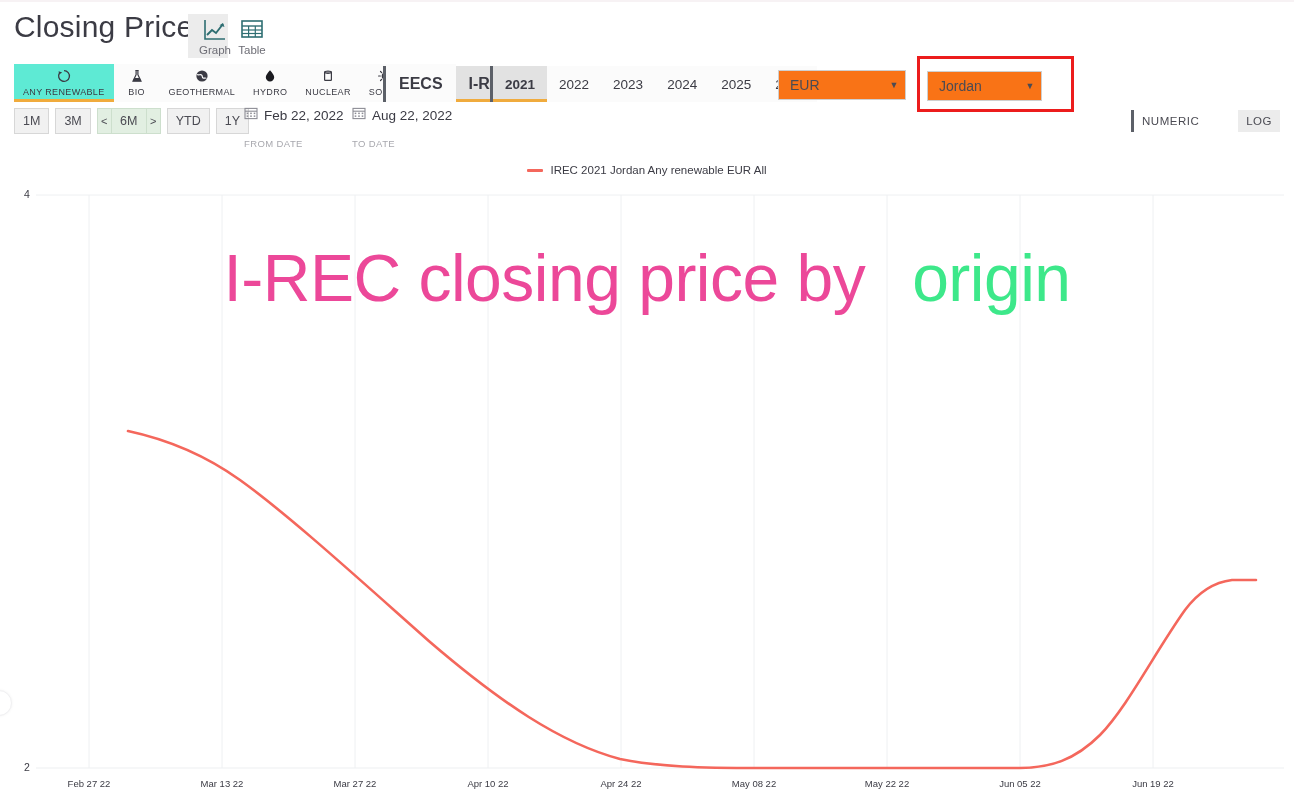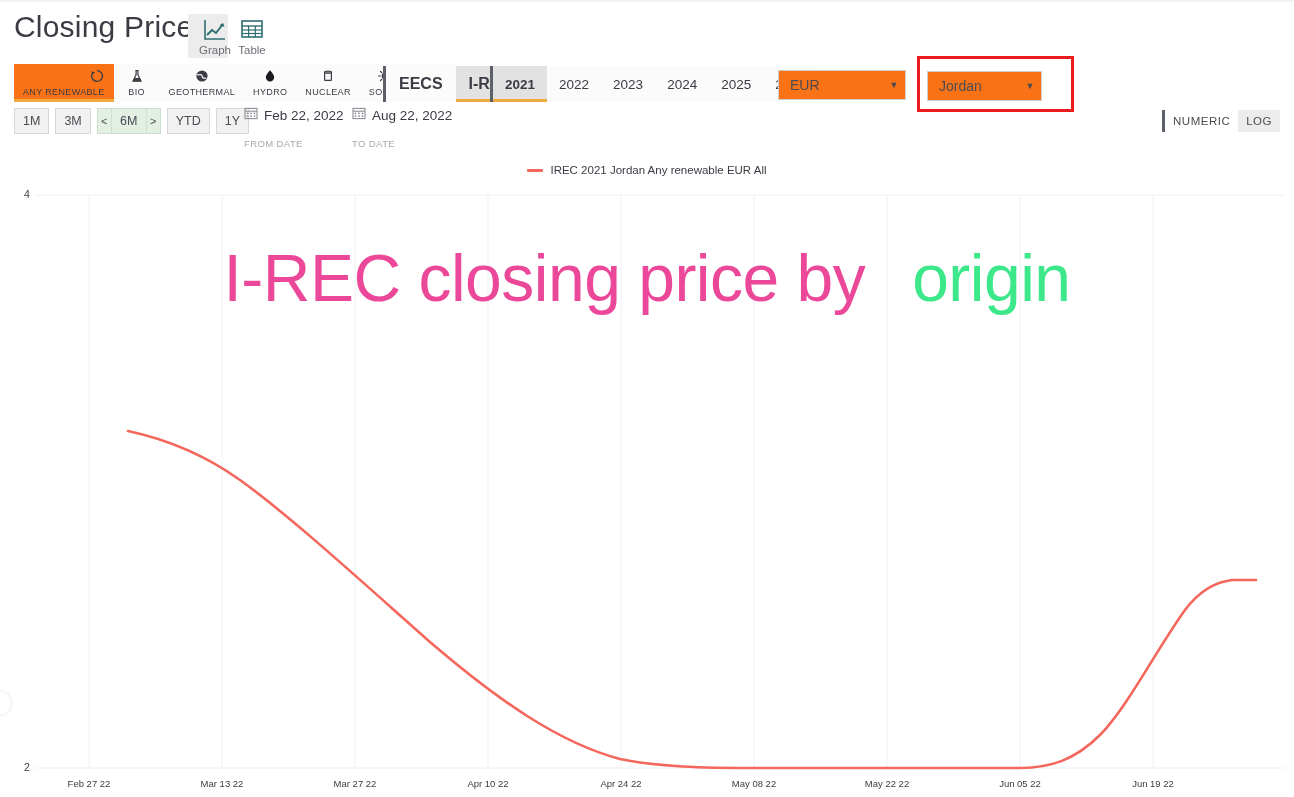--- a/index.html
+++ b/index.html
@@ -39,21 +39,21 @@
   
   .tech-bar {
     position: absolute; left: 14px; top: 64px; height: 38px;
     display: flex; align-items: stretch; background: #fbfbfb;
   }
   .tech-item {
     display: flex; flex-direction: column; align-items: center;
     justify-content: flex-start; padding: 4px 9px 0;
     cursor: pointer; position: relative; min-width: 46px;
   }
-  .tech-item.active { background: #f97316; align-items: flex-end; }
+  .tech-item.active { background: #5eead4; }
   .tech-item.active::after {
     content: ""; position: absolute; left: 0; right: 0; bottom: 0;
     height: 3px; background: #f0ab3d;
   }
   .tech-ico { height: 16px; display: flex; align-items: center; justify-content: center; }
   .tech-txt {
     font-size: 9px; color: #3b3b44; letter-spacing: 0.35px;
     margin-top: 3px; white-space: nowrap;
   }
 
@@ -139,21 +139,21 @@
   }
   #from-date { left: 244px; top: 106px; }
   #to-date   { left: 352px; top: 106px; }
   .date-top { display: flex; align-items: center; gap: 6px; }
   .date-val { font-size: 13.5px; color: #3b3b44; white-space: nowrap; }
   .date-cap { font-size: 9.5px; color: #a8a8ae; letter-spacing: 0.4px; margin-top: 14px; }
 
   
   .scale-toggle {
     position: absolute; right: 14px; top: 110px; height: 22px;
-    display: flex; align-items: stretch; border-left: 3px solid #5c6068;
+    display: flex; align-items: stretch; border-left: 3px solid #5c6068; gap: 31px;
   }
   .scale-opt {
     display: flex; align-items: center; justify-content: center;
     padding: 0 8px; font-size: 11.5px; color: #4b4b53;
     letter-spacing: 0.5px; cursor: pointer;
   }
   .scale-opt.active { background: #ececec; }
 
   
   .chart-area { position: absolute; left: 0; top: 150px; width: 1294px; height: 647px; }

